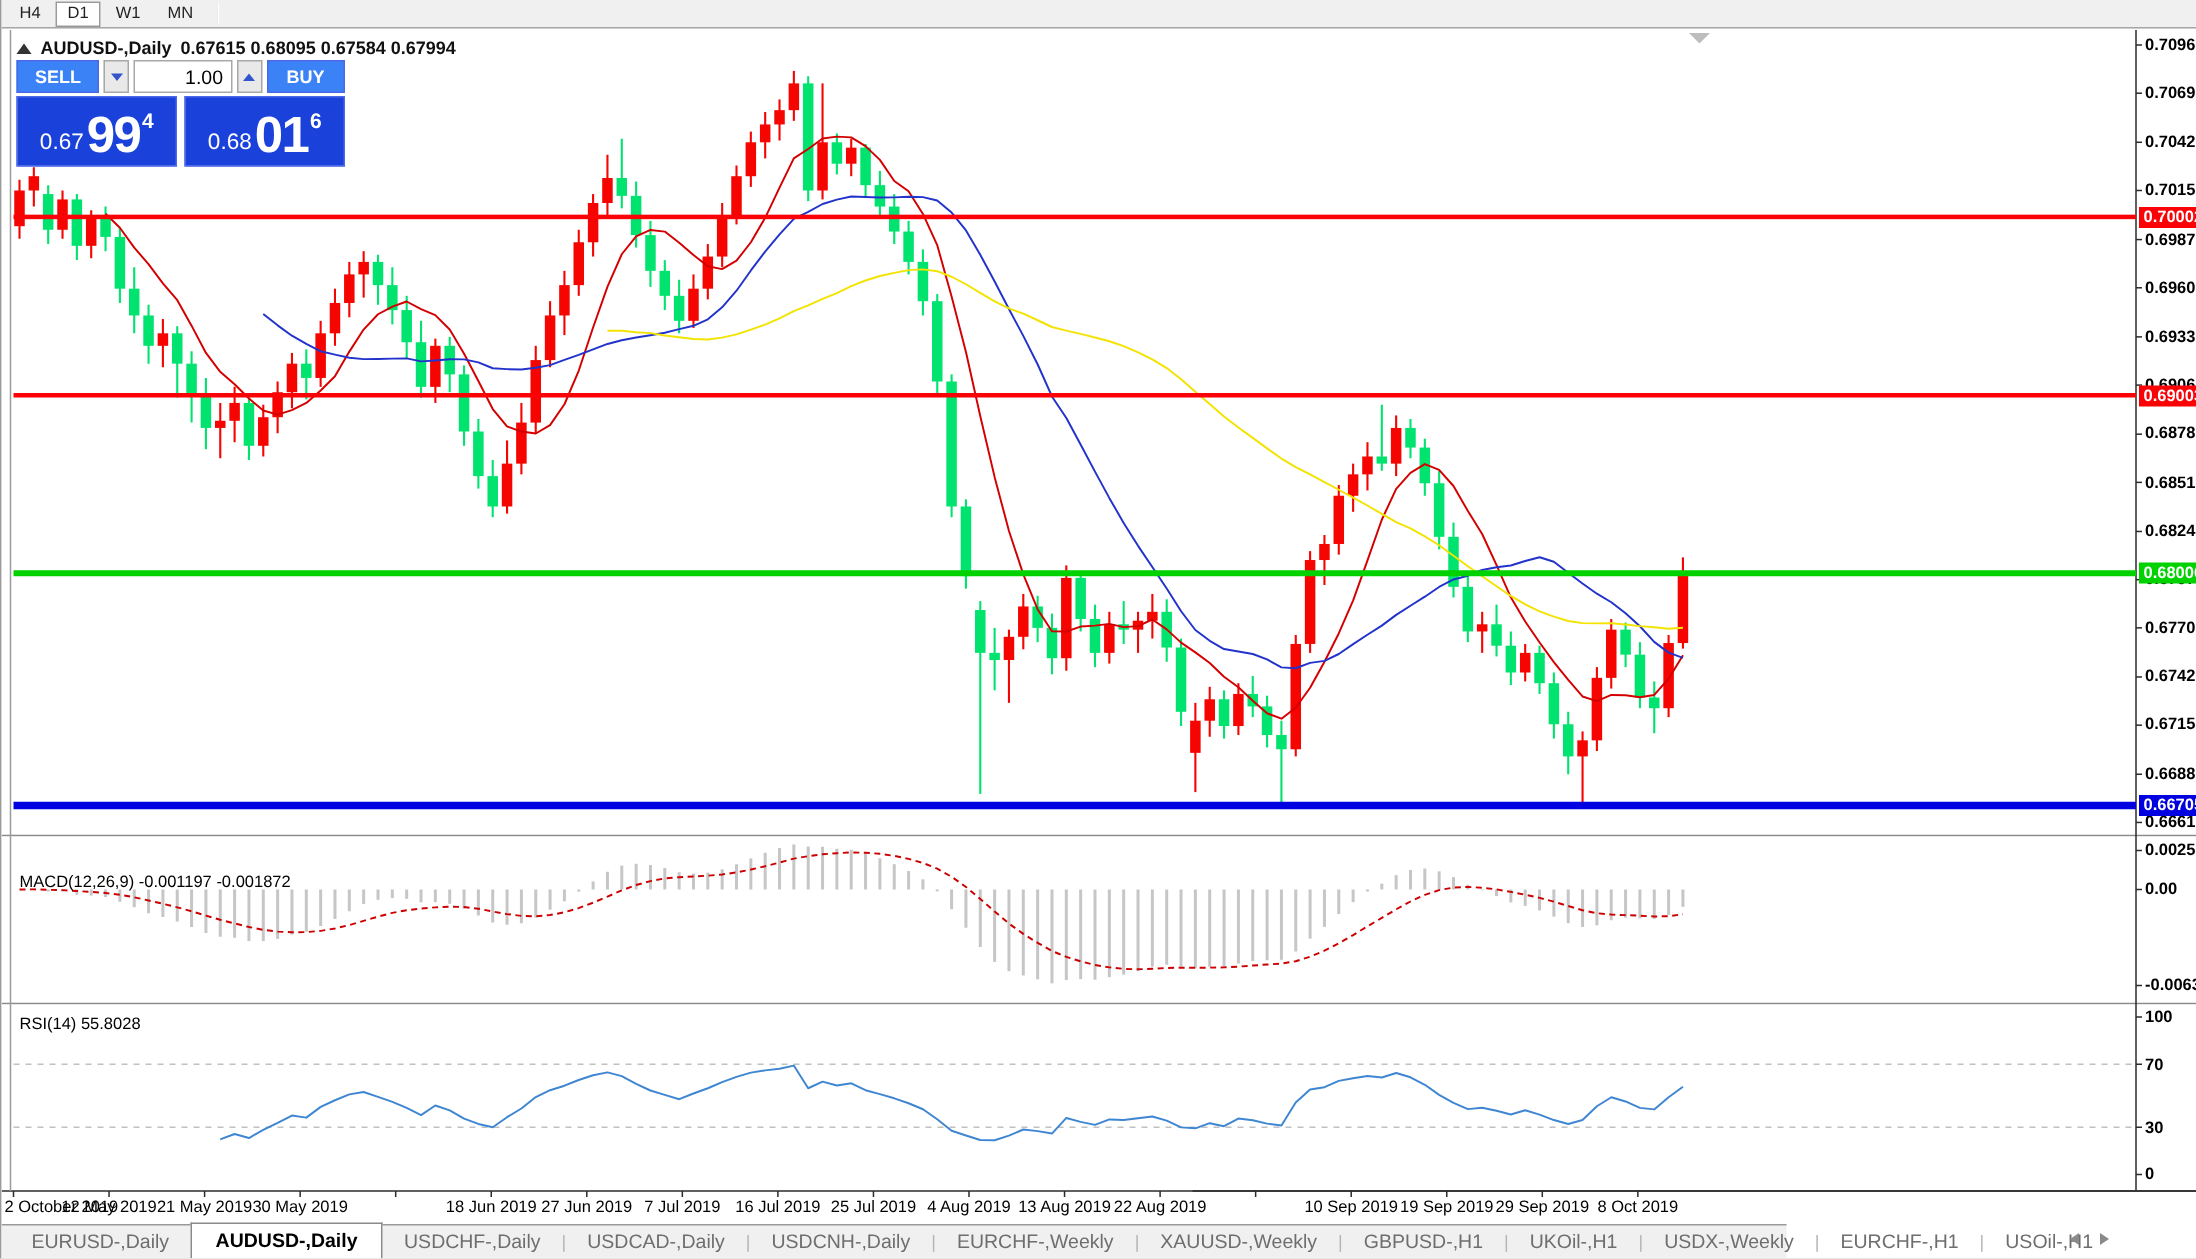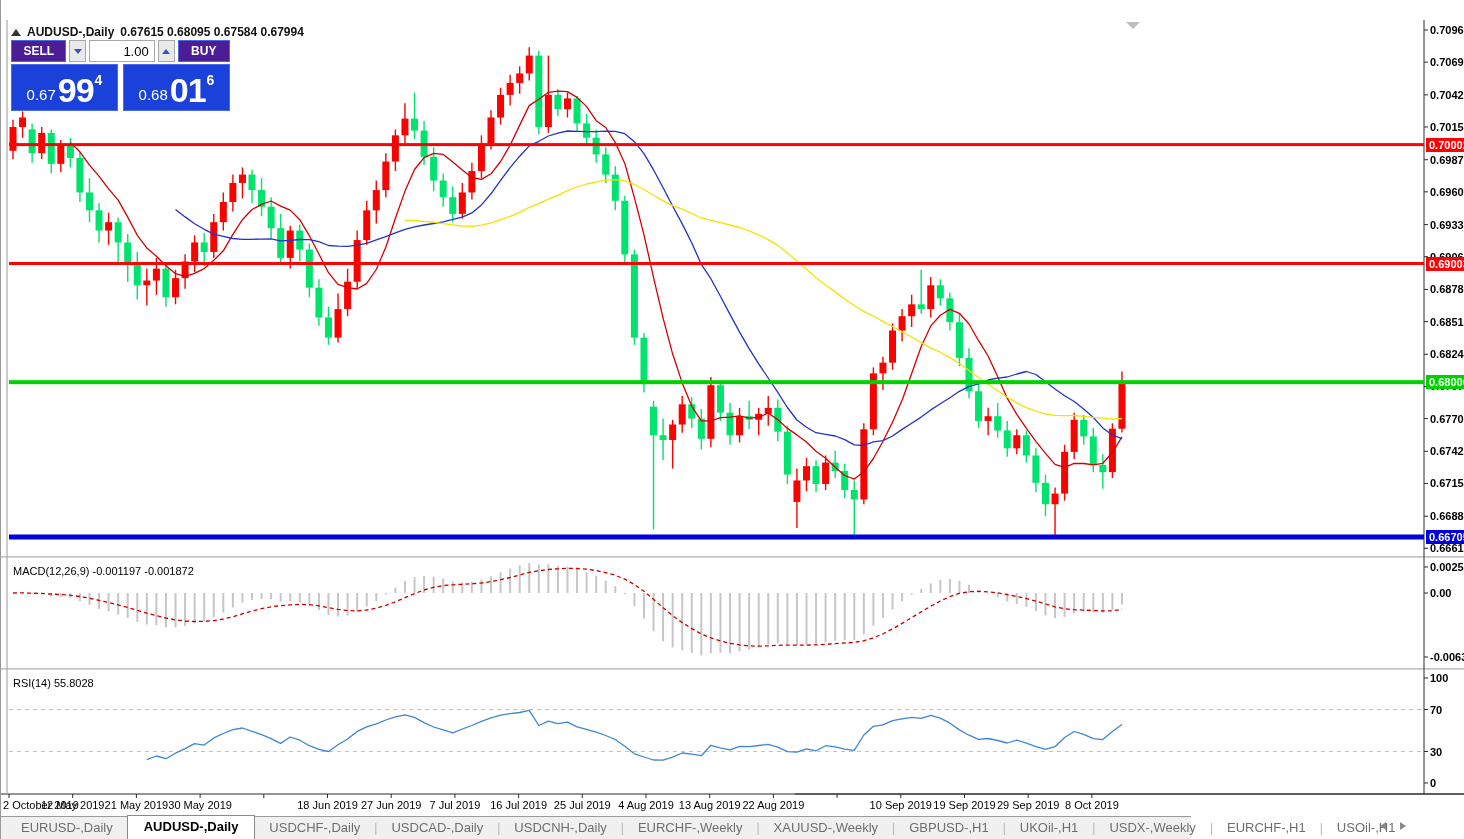--- a/index.html
+++ b/index.html
@@ -18,21 +18,21 @@
   .chartwrap{position:absolute;left:0;top:20px;width:1464px;height:819px;background:#fff;}
   svg.layer{position:absolute;left:0;top:-20px;width:1464px;height:839px;}
   
   .charttitle{position:absolute;left:10px;top:5px;font-size:12px;font-weight:bold;color:#111;
               display:flex;align-items:center;gap:6px;z-index:30;}
   .tri-up{width:0;height:0;border-left:5px solid transparent;border-right:5px solid transparent;
           border-bottom:7px solid #333;}
   
   .ocpanel{position:absolute;left:10px;top:20px;width:219px;z-index:40;}
   .ocrow1{display:flex;height:22px;gap:3px;}
-  .ocbtn{background:#4c1d95;color:#fff;font-size:12px;font-weight:bold;display:flex;
+  .ocbtn{background:#3b82f6;color:#fff;font-size:12px;font-weight:bold;display:flex;
          align-items:center;justify-content:center;border:1px solid #4a68e8;cursor:pointer;}
   .sellbtn{width:56px;} .buybtn{width:53px;}
   .spin{width:17px;background:#e9e9e9;border:1px solid #a8a8a8;display:flex;align-items:center;
         justify-content:center;cursor:pointer;}
   .spin .tri-dn,.spin .tri-up2{width:0;height:0;border-left:4px solid transparent;border-right:4px solid transparent;}
   .tri-dn{border-top:5px solid #3355cc;}
   .tri-up2{border-bottom:5px solid #3355cc;}
   .volbox{width:66px;background:#fff;border:1px solid #a8a8a8;font-size:13px;color:#000;
           text-align:right;padding:0 5px;display:flex;align-items:center;justify-content:flex-end;}
   .ocrow2{display:flex;gap:5px;margin-top:2px;}
@@ -60,20 +60,27 @@
   .tabscroll{position:absolute;right:58px;top:822px;display:flex;gap:14px;z-index:5;}
   .arr{width:0;height:0;cursor:pointer;}
   .arr.left{border-top:4px solid transparent;border-bottom:4px solid transparent;border-right:6px solid #8a8a8a;}
   .arr.right{border-top:4px solid transparent;border-bottom:4px solid transparent;border-left:6px solid #8a8a8a;}
 </style>
 </head>
 <body>
 
 <div class="screen">
 
+  <div class="toolbar">
+    <div class="tfbtn">H4</div>
+    <div class="tfbtn active">D1</div>
+    <div class="tfbtn">W1</div>
+    <div class="tfbtn">MN</div>
+    <div class="sep"></div>
+  </div>
 
   <div class="chartwrap">
     <svg class="layer" id="chart-svg">
         <g>
           <line x1="0" y1="557" x2="1464" y2="557" stroke="#8a8a8a" stroke-width="1"></line>
           <line x1="0" y1="558.5" x2="1464" y2="558.5" stroke="#ffffff" stroke-width="1.5"></line>
           <line x1="0" y1="669" x2="1464" y2="669" stroke="#8a8a8a" stroke-width="1"></line>
           <line x1="0" y1="670.5" x2="1464" y2="670.5" stroke="#ffffff" stroke-width="1.5"></line>
           <line x1="794" y1="794" x2="1464" y2="794" stroke="#2b2b2b" stroke-width="1"></line>
           <line x1="0" y1="794" x2="1464" y2="794" stroke="#2b2b2b" stroke-width="1"></line>
@@ -532,21 +539,21 @@
           <span class="pb-sup">4</span>
         </div>
         <div class="pricebox">
           <span class="pb-small">0.68</span>
           <span class="pb-big">01</span>
           <span class="pb-sup">6</span>
         </div>
       </div>
     </div>
 
-    <div class="indlabel" id="macd-label" style="top: 545px;">MACD(12,26,9) -0.001197 -0.001872</div>
+    <div class="indlabel" id="macd-label" style="top: 562px;">MACD(12,26,9) -0.001197 -0.001872</div>
     <div class="indlabel" id="rsi-label" style="top: 657px;">RSI(14) 55.8028</div>
 
     <div id="price-ticks">
         <div class="axlabel" style="top: 10px;">0.70965</div>
         <div class="axlabel" style="top: 42.1338px;">0.70695</div>
         <div class="axlabel" style="top: 74.8626px;">0.70420</div>
         <div class="axlabel" style="top: 106.996px;">0.70150</div>
         <div class="axlabel" style="top: 139.725px;">0.69875</div>
         <div class="axlabel" style="top: 171.859px;">0.69605</div>
         <div class="axlabel" style="top: 204.588px;">0.69330</div>

